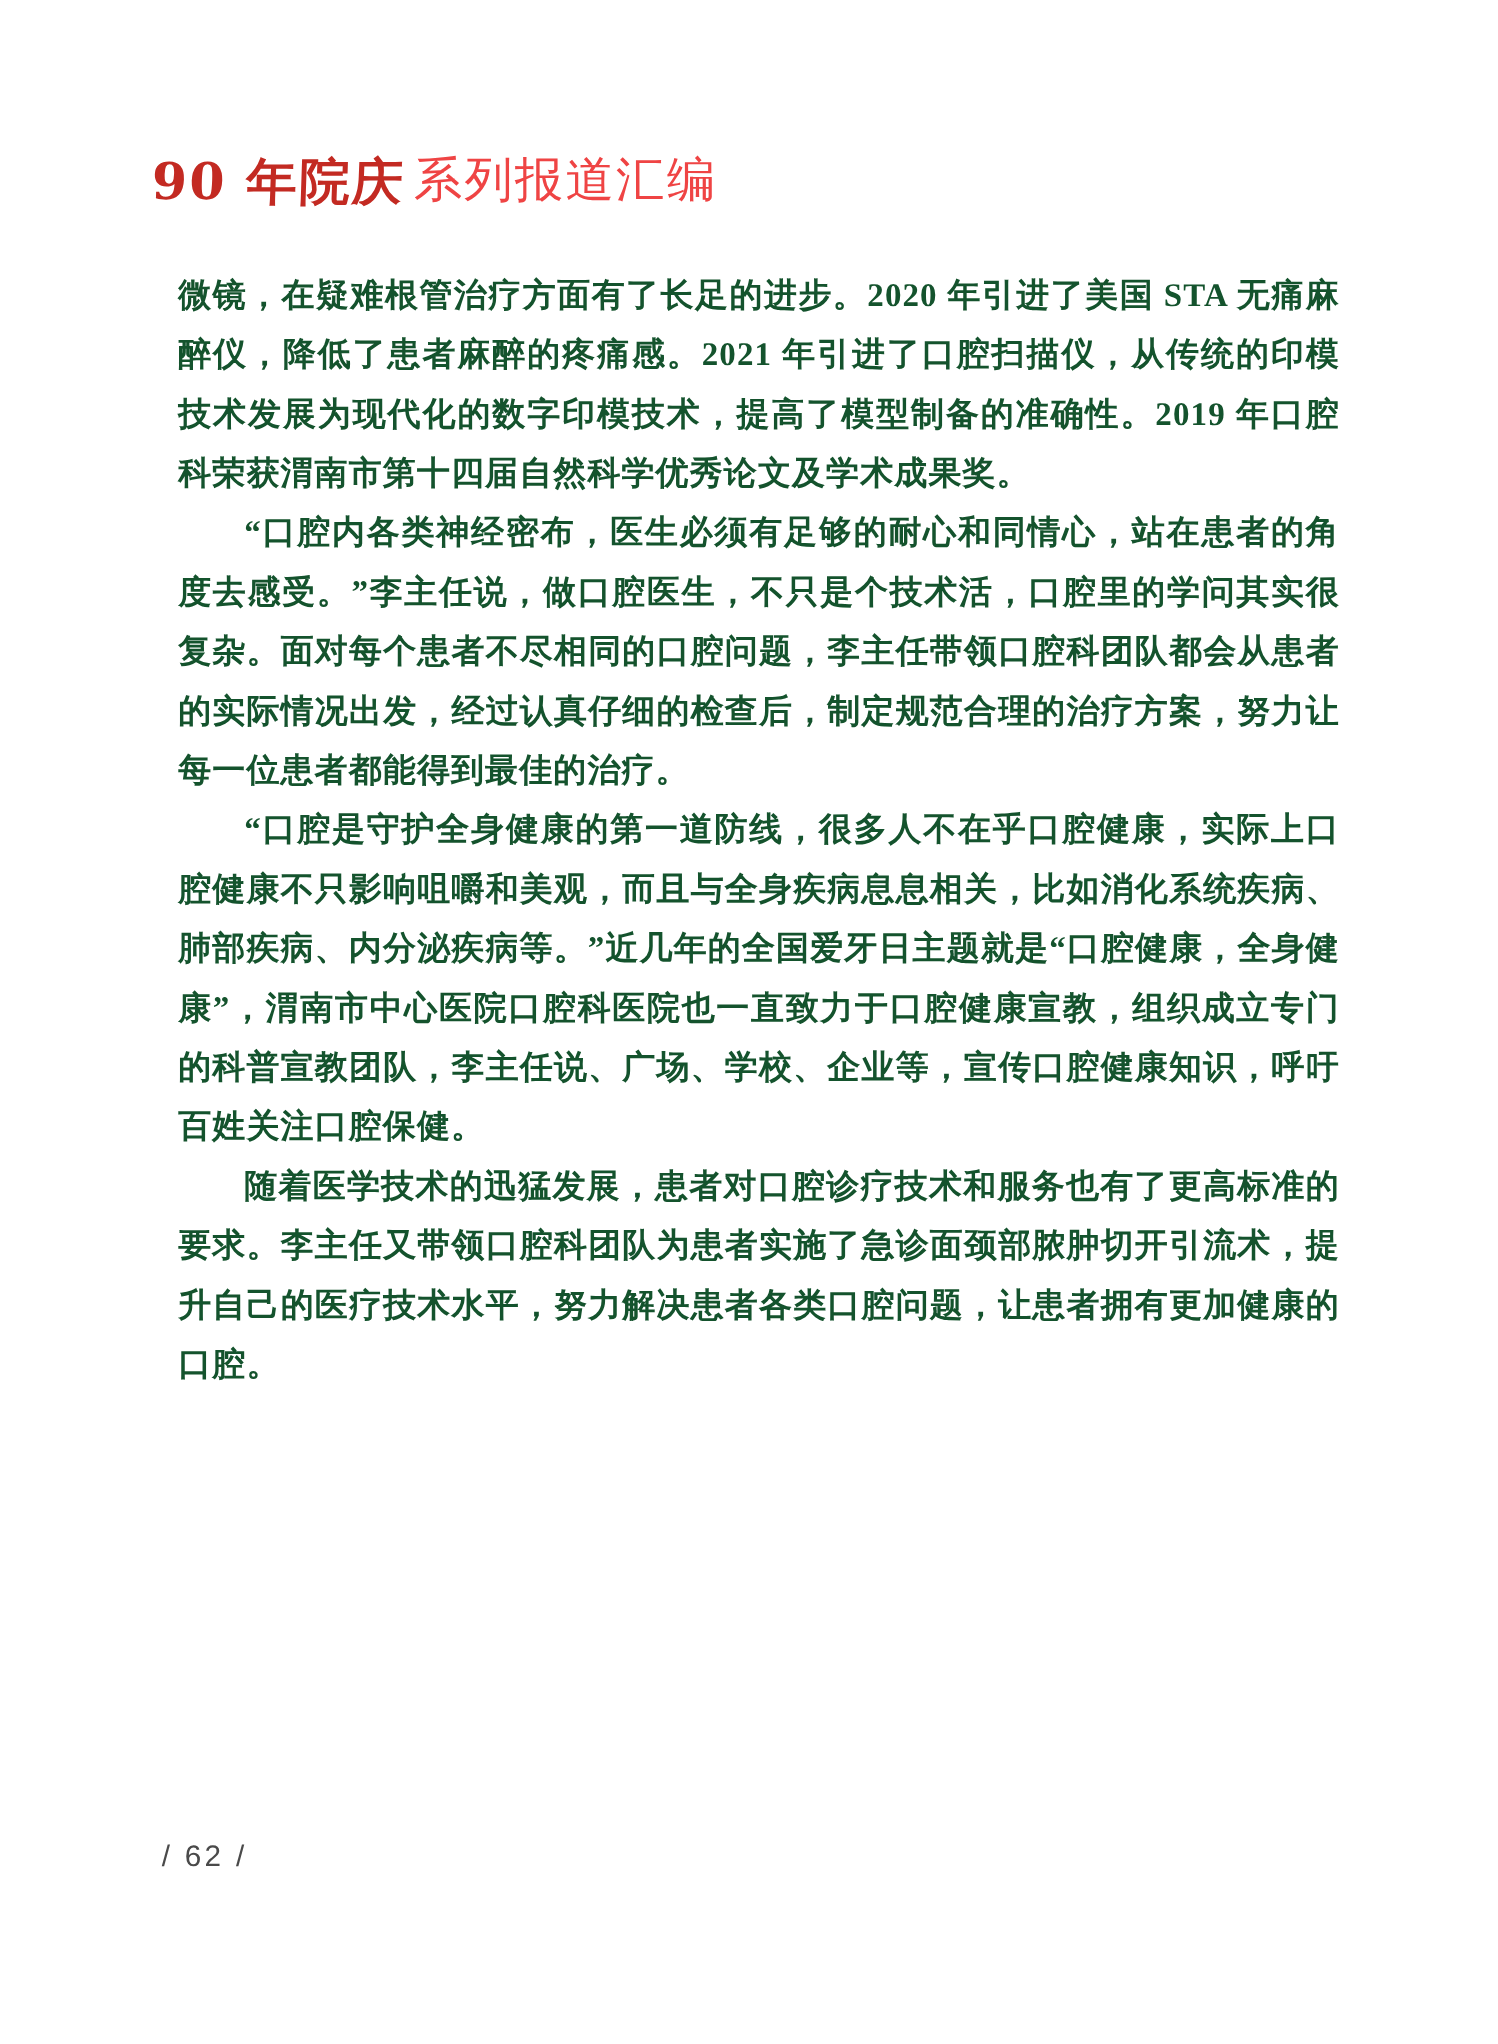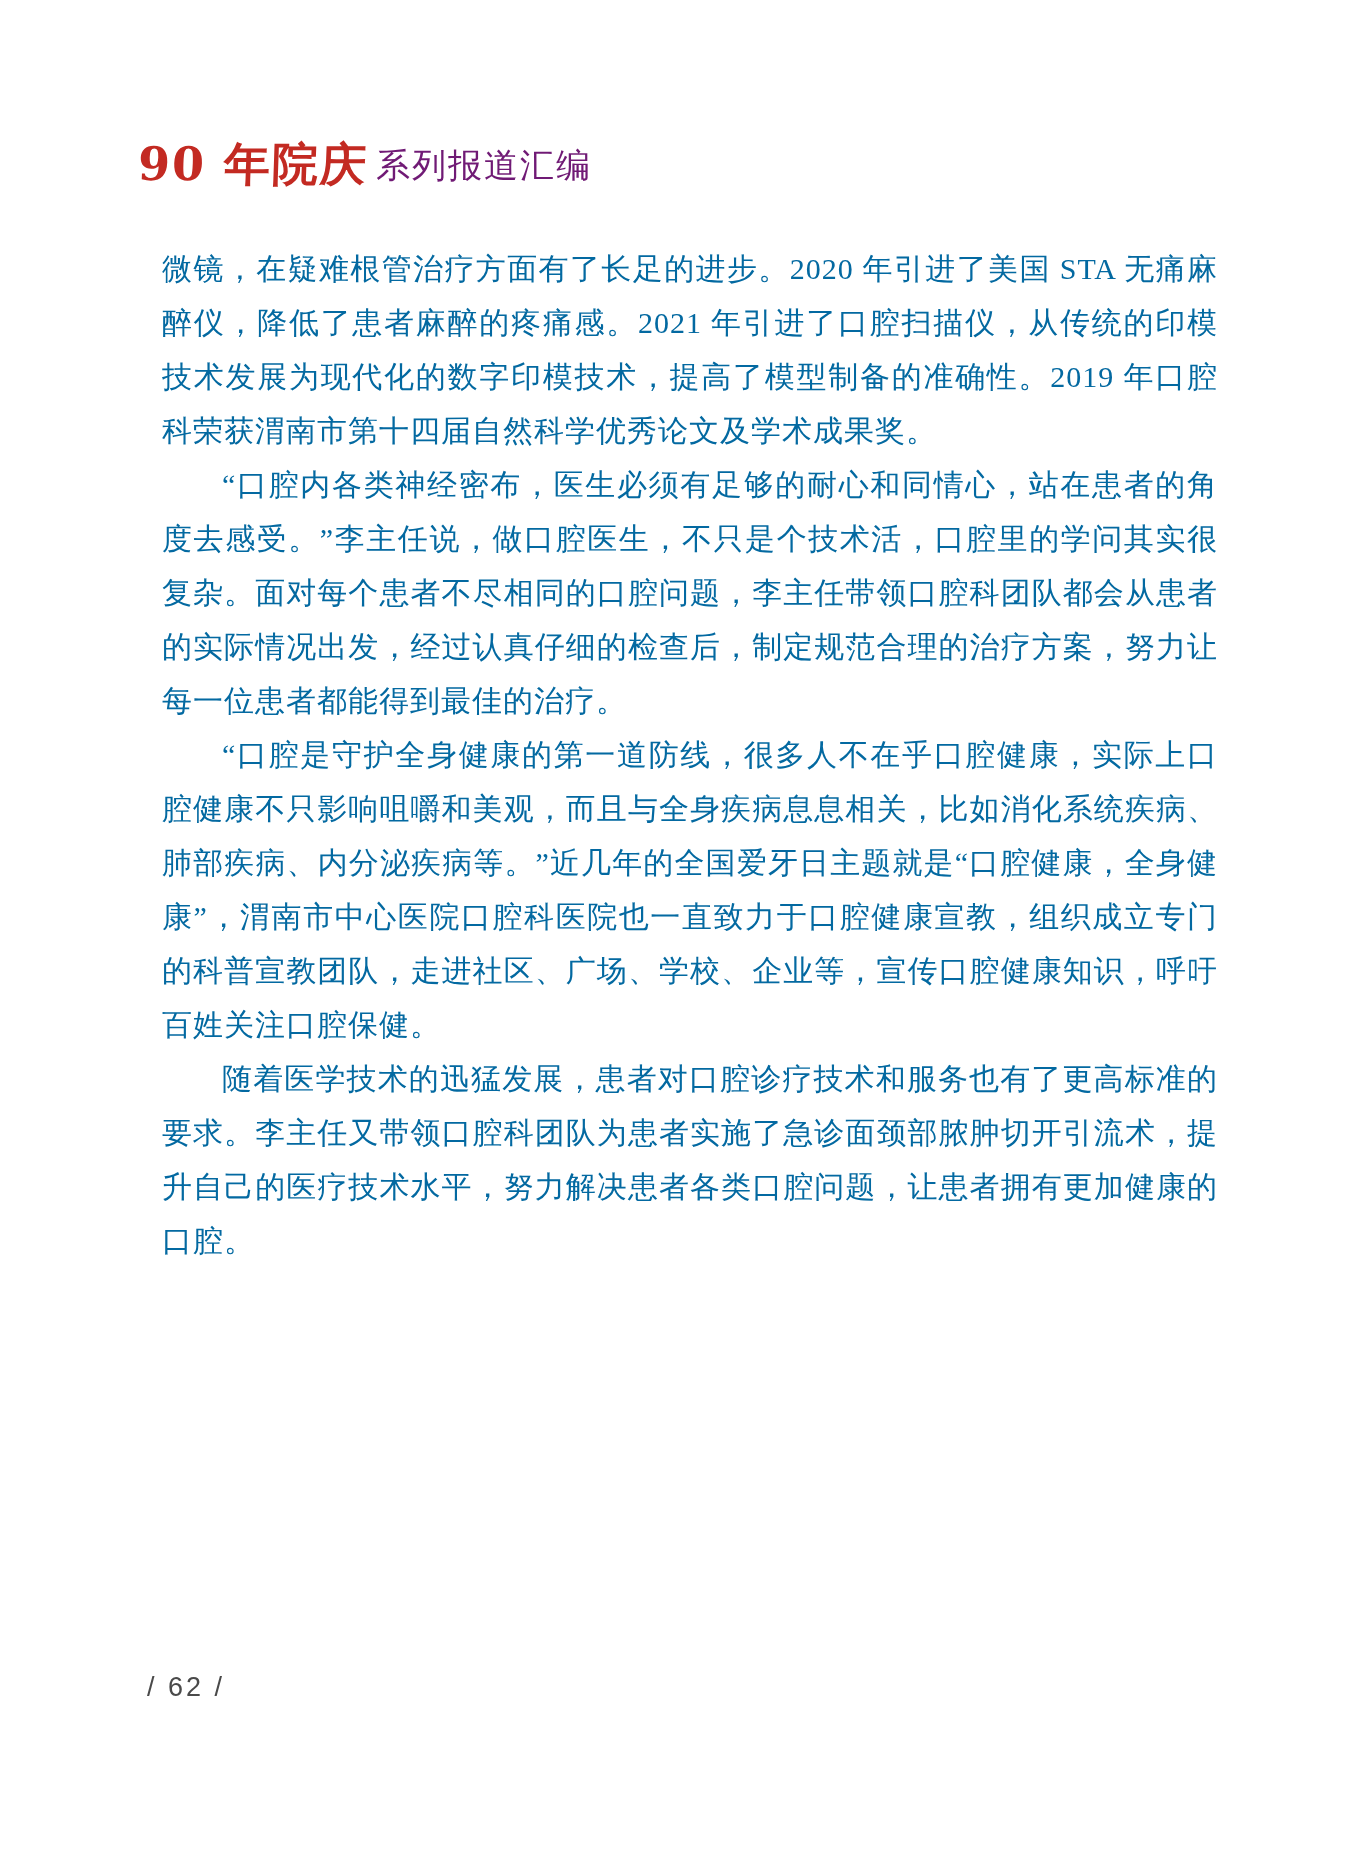--- a/index.html
+++ b/index.html
@@ -26,37 +26,38 @@
     font-family: "DejaVu Serif", "Liberation Serif", serif;
     font-size: 46px;
     font-weight: 700;
     color: #c32a22;
     letter-spacing: 2px;
     display: inline-block;
     transform: skewX(-2deg);
   }
   .title-black {
     font-family: Liberation Mono, monospace;
-    font-size: 34px;
+    font-size: 44px;
     font-weight: 400;
-    color: #701a75;
+    color: #ef4444;
     letter-spacing: 2px;
     margin-left: 8px;
     vertical-align: 3px;
   }
   .content {
     position: absolute;
     left: 162px;
     top: 242px;
     width: 1056px;
     font-size: 30px;
     line-height: 54px;
     letter-spacing: 1px;
-    color: #0369a1;
+    color: #14532d;
     text-align: justify;
+    font-weight: bold;
   }
   .content p {
     margin: 0;
     padding: 0;
     text-indent: 2em;
   }
   .content p.no-indent {
     text-indent: 0;
   }
   .footer {
@@ -74,21 +75,21 @@
 
 <div class="page">
 
   <div class="header">
     <span class="title-red">90 年院庆</span><span class="title-black">系列报道汇编</span>
   </div>
 
   <div class="content">
     <p class="no-indent">微镜，在疑难根管治疗方面有了长足的进步。2020 年引进了美国 STA 无痛麻醉仪，降低了患者麻醉的疼痛感。2021 年引进了口腔扫描仪，从传统的印模技术发展为现代化的数字印模技术，提高了模型制备的准确性。2019 年口腔科荣获渭南市第十四届自然科学优秀论文及学术成果奖。</p>
     <p>“口腔内各类神经密布，医生必须有足够的耐心和同情心，站在患者的角度去感受。”李主任说，做口腔医生，不只是个技术活，口腔里的学问其实很复杂。面对每个患者不尽相同的口腔问题，李主任带领口腔科团队都会从患者的实际情况出发，经过认真仔细的检查后，制定规范合理的治疗方案，努力让每一位患者都能得到最佳的治疗。</p>
-    <p>“口腔是守护全身健康的第一道防线，很多人不在乎口腔健康，实际上口腔健康不只影响咀嚼和美观，而且与全身疾病息息相关，比如消化系统疾病、肺部疾病、内分泌疾病等。”近几年的全国爱牙日主题就是“口腔健康，全身健康”，渭南市中心医院口腔科医院也一直致力于口腔健康宣教，组织成立专门的科普宣教团队，走进社区、广场、学校、企业等，宣传口腔健康知识，呼吁百姓关注口腔保健。</p>
+    <p>“口腔是守护全身健康的第一道防线，很多人不在乎口腔健康，实际上口腔健康不只影响咀嚼和美观，而且与全身疾病息息相关，比如消化系统疾病、肺部疾病、内分泌疾病等。”近几年的全国爱牙日主题就是“口腔健康，全身健康”，渭南市中心医院口腔科医院也一直致力于口腔健康宣教，组织成立专门的科普宣教团队，李主任说、广场、学校、企业等，宣传口腔健康知识，呼吁百姓关注口腔保健。</p>
     <p>随着医学技术的迅猛发展，患者对口腔诊疗技术和服务也有了更高标准的要求。李主任又带领口腔科团队为患者实施了急诊面颈部脓肿切开引流术，提升自己的医疗技术水平，努力解决患者各类口腔问题，让患者拥有更加健康的口腔。</p>
   </div>
 
   <div class="footer">
     <span>/ 62 /</span>
   </div>
 
 </div>
 
 </body></html>

